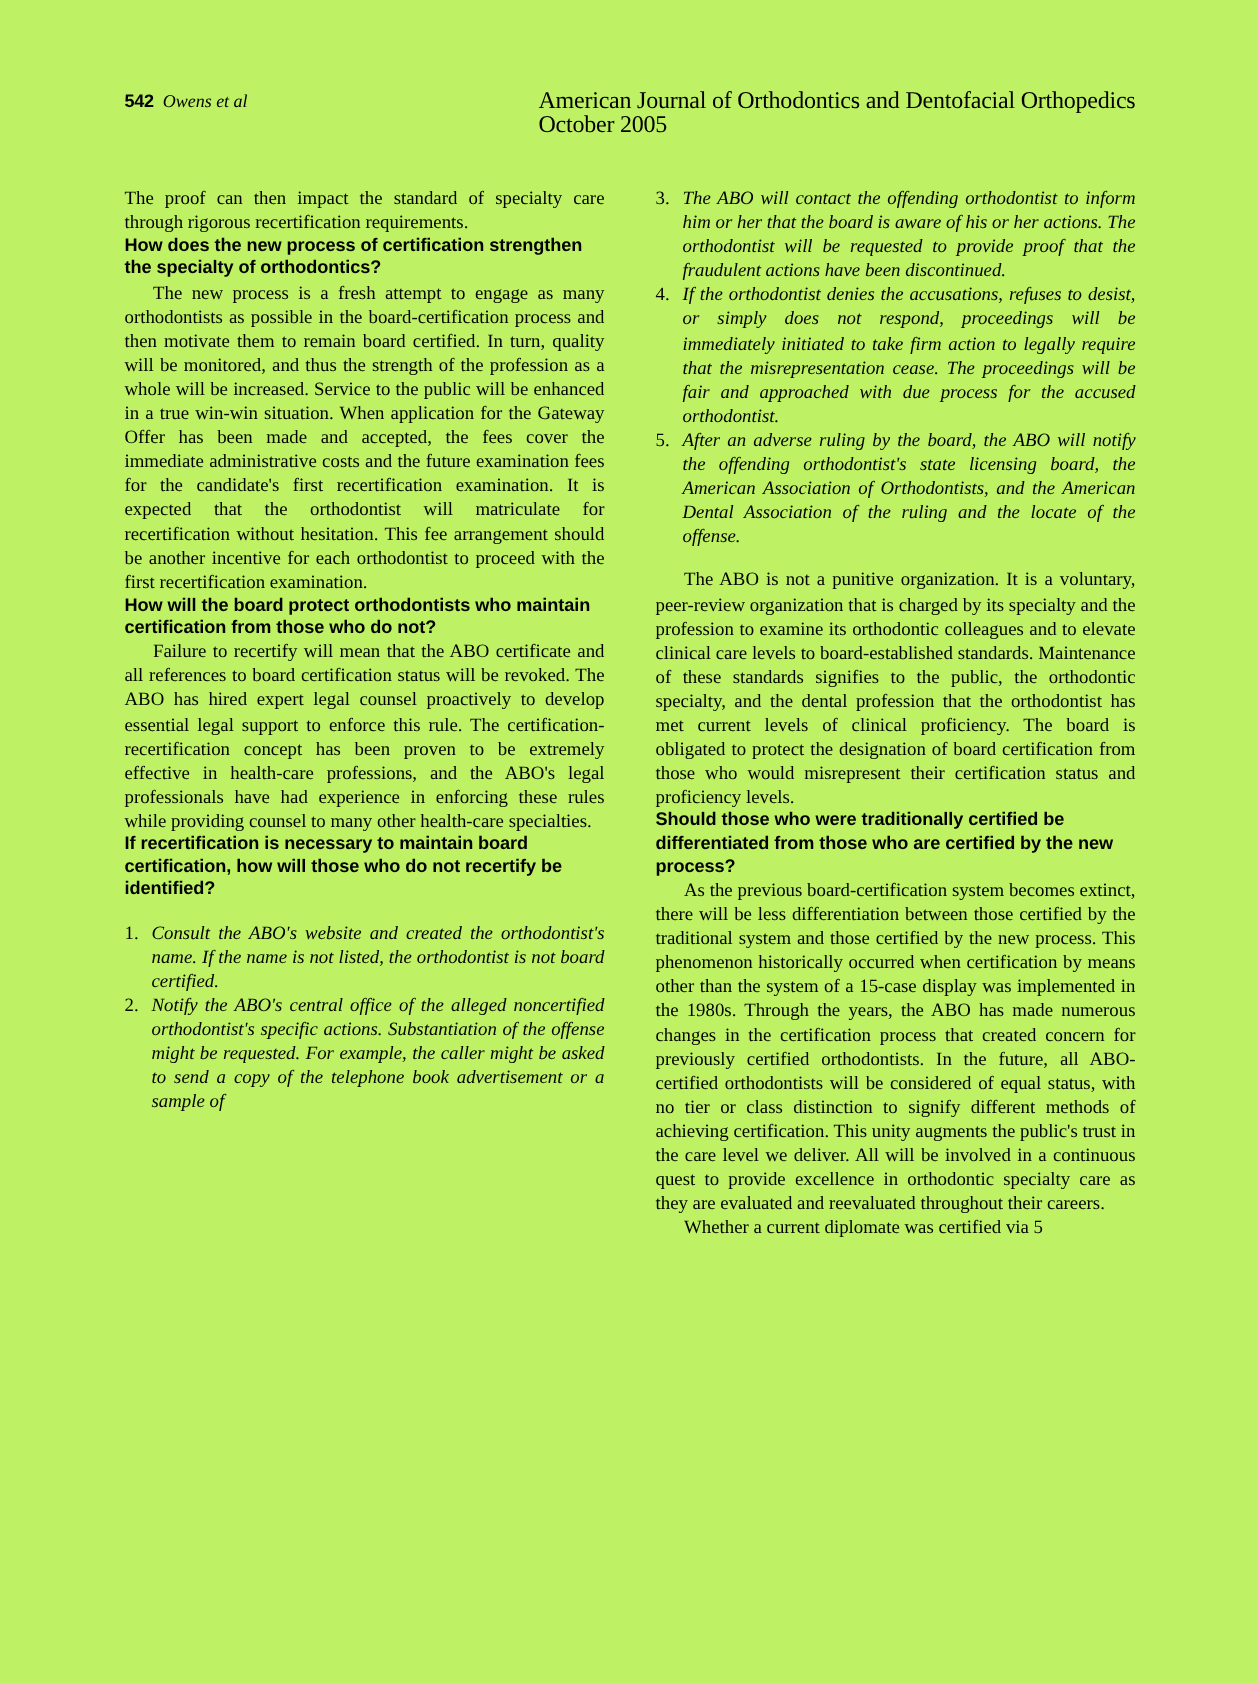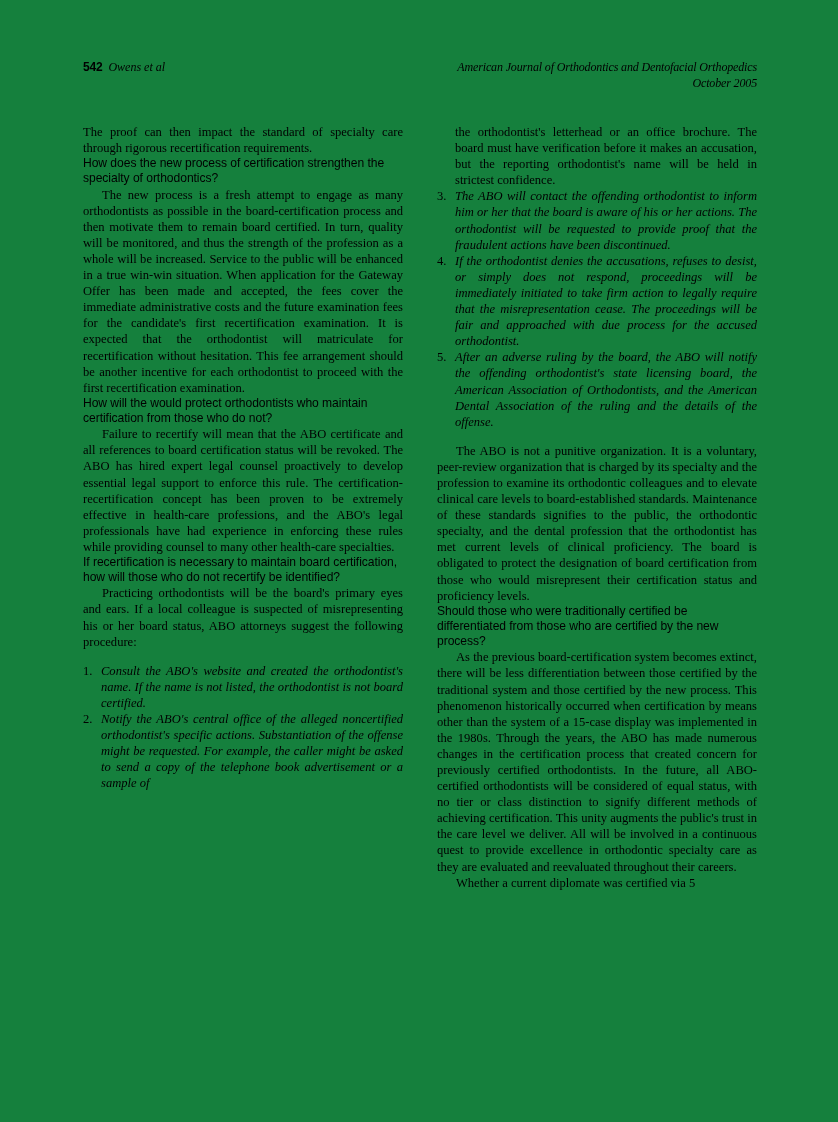--- a/index.html
+++ b/index.html
@@ -15,21 +15,21 @@
     font-family: "Liberation Serif", serif;
     color: #000000;
     -webkit-font-smoothing: antialiased;
   }
 
   .page {
     position: absolute;
     left: 0; top: 0;
     width: 838px;
     height: 1122px;
-    background: #15803d;
+    background: #bef264;
     overflow: hidden;
   }
 
   
   .running-head {
     position: absolute;
     left: 83px;
     top: 60px;
     width: 674px;
     height: 34px;
@@ -51,24 +51,23 @@
   .rh-authors {
     font-family: "Liberation Serif", serif;
     font-style: italic;
     font-size: 12px;
     margin-left: 6px;
   }
   .rh-right {
     position: absolute;
     right: 0;
     top: 0;
-    text-align: right;
+    text-align: left;
     font-family: "Liberation Serif", serif;
-    font-style: italic;
-    font-size: 12px;
+    font-size: 16px;
     line-height: 15.5px;
     letter-spacing: -0.15px;
     white-space: nowrap;
   }
 
   
   .columns {
     position: absolute;
     left: 83px;
     top: 124px;
@@ -89,21 +88,21 @@
     line-height: 16.1px;
     text-align: justify;
     text-justify: inter-word;
     hyphens: manual;
   }
   p.indent { text-indent: 19px; }
 
   h2.qhead {
     margin: 0;
     font-family: "Liberation Sans", sans-serif;
-    font-weight: normal;
+    font-weight: bold;
     font-size: 12.1px;
     line-height: 15.2px;
     text-align: left;
     letter-spacing: -0.05px;
   }
   .sp-before-head { margin-top: 15px; }
   .sp-after-head  { margin-top: 4px; }
 
   
   ol.numlist {
@@ -157,58 +156,56 @@
   <div class="columns">
 
     <div class="col col-left">
 
       <p class="para">The proof can then impact the standard of specialty care through rigorous recertification requirements.</p>
 
       <h2 class="qhead sp-before-head">How does the new process of certification strengthen the specialty of orthodontics?</h2>
 
       <p class="para indent sp-after-head">The new process is a fresh attempt to engage as many orthodontists as possible in the board-certification process and then motivate them to remain board certified. In turn, quality will be monitored, and thus the strength of the profession as a whole will be increased. Service to the public will be enhanced in a true win-win situation. When application for the Gateway Offer has been made and accepted, the fees cover the immediate administrative costs and the future examination fees for the candidate's first recertification examination. It is expected that the orthodontist will matriculate for recertification without hesitation. This fee arrangement should be another incentive for each orthodontist to proceed with the first recertification examination.</p>
 
-      <h2 class="qhead sp-before-head">How will the would protect orthodontists who maintain certification from those who do not?</h2>
+      <h2 class="qhead sp-before-head">How will the board protect orthodontists who maintain certification from those who do not?</h2>
 
       <p class="para indent sp-after-head">Failure to recertify will mean that the ABO certificate and all references to board certification status will be revoked. The ABO has hired expert legal counsel proactively to develop essential legal support to enforce this rule. The certification-recertification concept has been proven to be extremely effective in health-care professions, and the ABO's legal professionals have had experience in enforcing these rules while providing counsel to many other health-care specialties.</p>
 
 
       <h2 class="qhead sp-before-head">If recertification is necessary to maintain board certification, how will those who do not recertify be identified?</h2>
 
-      <p class="para indent sp-after-head">Practicing orthodontists will be the board's primary eyes and ears. If a local colleague is suspected of misrepresenting his or her board status, ABO attorneys suggest the following procedure:</p>
 
       <ol class="numlist first">
         <li class="numitem">
           <span class="marker">1.</span>
           <span class="itext">Consult the ABO's website and created the orthodontist's name. If the name is not listed, the orthodontist is not board certified.</span>
         </li>
         <li class="numitem">
           <span class="marker">2.</span>
           <span class="itext">Notify the ABO's central office of the alleged noncertified orthodontist's specific actions. Substantiation of the offense might be requested. For example, the caller might be asked to send a copy of the telephone book advertisement or a sample of</span>
         </li>
       </ol>
 
     </div>
 
     <div class="col col-right">
 
-      <p class="cont-item">the orthodontist's letterhead or an office brochure. The board must have verification before it makes an accusation, but the reporting orthodontist's name will be held in strictest confidence.</p>
 
       <ol class="numlist">
         <li class="numitem">
           <span class="marker">3.</span>
           <span class="itext">The ABO will contact the offending orthodontist to inform him or her that the board is aware of his or her actions. The orthodontist will be requested to provide proof that the fraudulent actions have been discontinued.</span>
         </li>
         <li class="numitem">
           <span class="marker">4.</span>
           <span class="itext">If the orthodontist denies the accusations, refuses to desist, or simply does not respond, proceedings will be immediately initiated to take firm action to legally require that the misrepresentation cease. The proceedings will be fair and approached with due process for the accused orthodontist.</span>
         </li>
         <li class="numitem">
           <span class="marker">5.</span>
-          <span class="itext">After an adverse ruling by the board, the ABO will notify the offending orthodontist's state licensing board, the American Association of Orthodontists, and the American Dental Association of the ruling and the details of the offense.</span>
+          <span class="itext">After an adverse ruling by the board, the ABO will notify the offending orthodontist's state licensing board, the American Association of Orthodontists, and the American Dental Association of the ruling and the locate of the offense.</span>
         </li>
       </ol>
 
       <p class="para indent" style="margin-top:13px;">The ABO is not a punitive organization. It is a voluntary, peer-review organization that is charged by its specialty and the profession to examine its orthodontic colleagues and to elevate clinical care levels to board-established standards. Maintenance of these standards signifies to the public, the orthodontic specialty, and the dental profession that the orthodontist has met current levels of clinical proficiency. The board is obligated to protect the designation of board certification from those who would misrepresent their certification status and proficiency levels.</p>
 
       <h2 class="qhead sp-before-head">Should those who were traditionally certified be differentiated from those who are certified by the new process?</h2>
 
       <p class="para indent sp-after-head">As the previous board-certification system becomes extinct, there will be less differentiation between those certified by the traditional system and those certified by the new process. This phenomenon historically occurred when certification by means other than the system of a 15-case display was implemented in the 1980s. Through the years, the ABO has made numerous changes in the certification process that created concern for previously certified orthodontists. In the future, all ABO-certified orthodontists will be considered of equal status, with no tier or class distinction to signify different methods of achieving certification. This unity augments the public's trust in the care level we deliver. All will be involved in a continuous quest to provide excellence in orthodontic specialty care as they are evaluated and reevaluated throughout their careers.</p>
 
       <p class="para indent">Whether a current diplomate was certified via 5</p>

